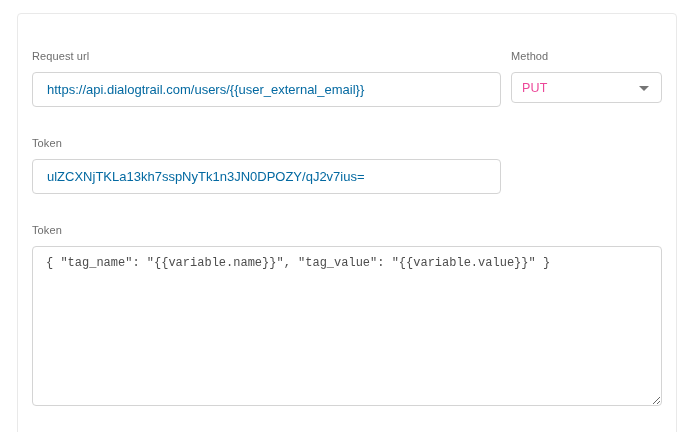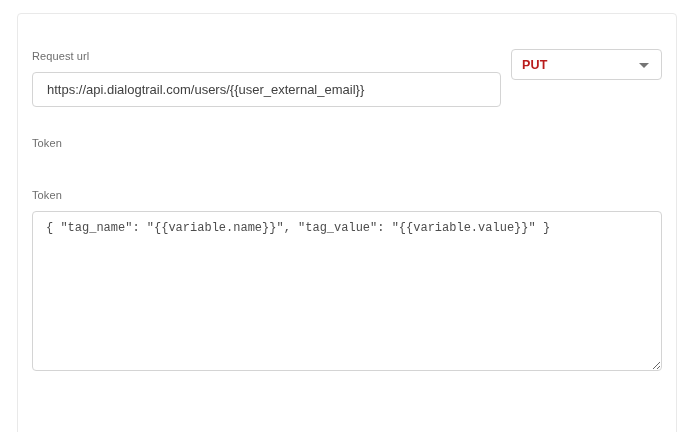--- a/index.html
+++ b/index.html
@@ -37,39 +37,39 @@
   .text-input {
     display: block;
     width: 100%;
     height: 35px;
     border: 1px solid #d4d4d4;
     border-radius: 4px;
     background: #ffffff;
     padding: 0 12px 0 14px;
     font-family: "Liberation Sans", sans-serif;
     font-size: 13px;
-    color: #404040;
+    color: #0369a1;
     outline: none;
   }
   .select-box {
     position: relative;
     width: 100%;
     height: 31px;
     border: 1px solid #d4d4d4;
     border-radius: 4px;
     background: #ffffff;
     display: flex;
     align-items: center;
     padding: 0 28px 0 10px;
     cursor: pointer;
   }
   .select-value {
     font-size: 12.5px;
-    font-weight: 700;
-    color: #b91c1c;
+    font-weight: 400;
+    color: #ec4899;
     letter-spacing: 0.2px;
     white-space: nowrap;
   }
   .dropdown-arrow {
     position: absolute;
     right: 12px;
     top: 50%;
     margin-top: -2px;
     width: 0; height: 0;
     border-left: 5px solid transparent;
@@ -96,30 +96,32 @@
 <body>
 
 <div class="card">
 
   <div class="row">
     <div class="field-grow">
       <label class="field-label">Request url</label>
       <input type="text" class="text-input" value="https://api.dialogtrail.com/users/{{user_external_email}}" style="">
     </div>
     <div class="field-select">
+      <label class="field-label">Method</label>
       <div class="select-box">
         <span class="select-value">PUT</span>
         <span class="dropdown-arrow"></span>
       </div>
     </div>
   </div>
 
   <div class="row">
     <div class="field-grow">
       <label class="field-label">Token</label>
+      <input type="text" class="text-input" value="ulZCXNjTKLa13kh7sspNyTk1n3JN0DPOZY/qJ2v7ius=" style="">
     </div>
     <div class="field-select">
     </div>
   </div>
 
   <div class="body-field">
     <label class="field-label">Token</label>
     <textarea class="body-textarea" spellcheck="false" style="">{ "tag_name": "{{variable.name}}", "tag_value": "{{variable.value}}" }</textarea>
   </div>
 

